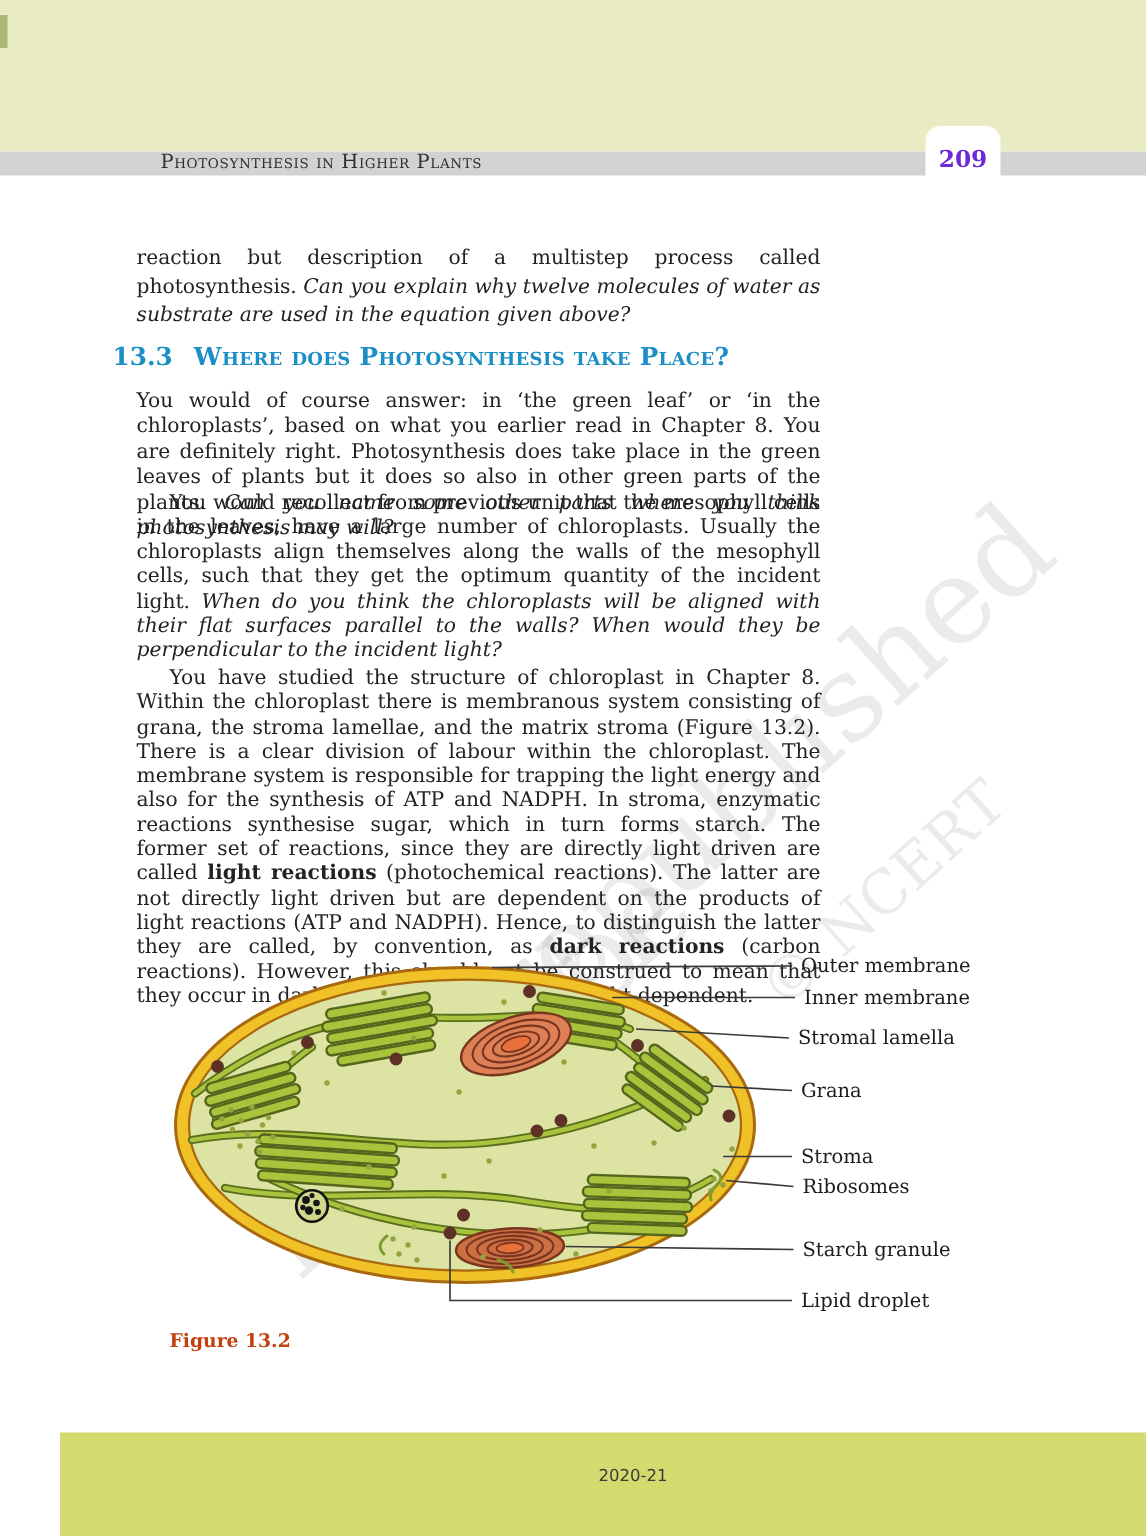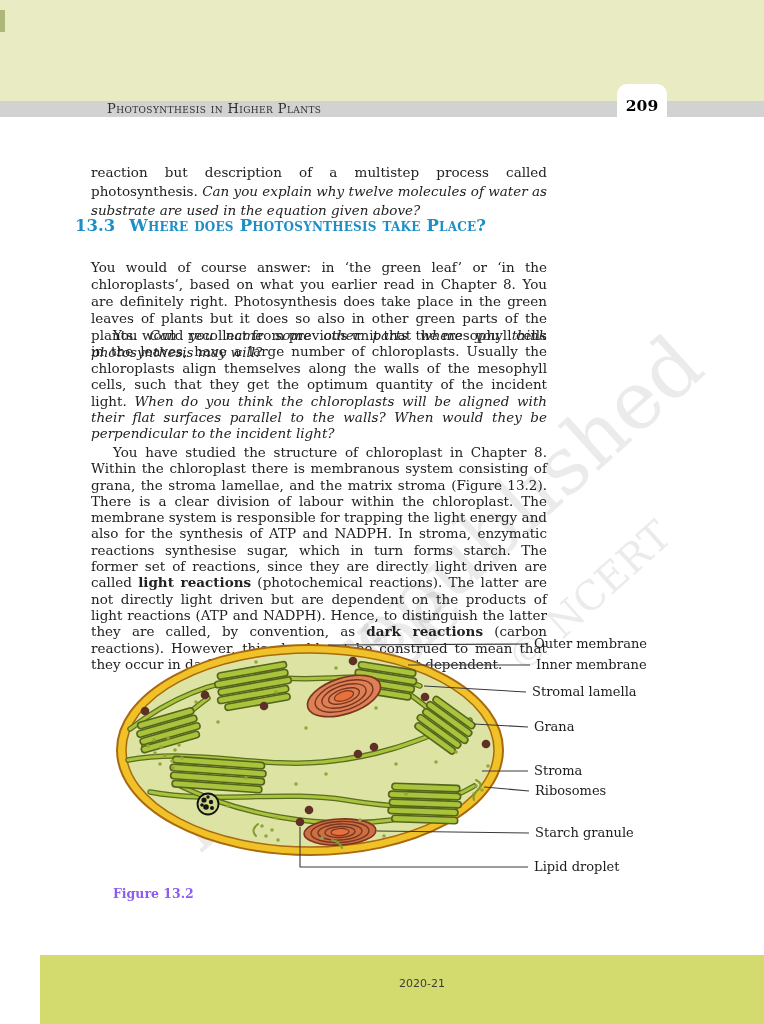--- a/index.html
+++ b/index.html
@@ -13,60 +13,60 @@
   body{font-family:"DejaVu Serif", serif;}
   #page{position:relative;width:764px;height:1024px;background:#ffffff;overflow:hidden;padding-left:38px;}
 
   .band-top{position:absolute;left:0;top:0;width:764px;height:101px;background:var(--band_top);z-index:2;}
   .edge-notch{position:absolute;left:0;top:10px;width:5px;height:22px;background:#7c8c3a;opacity:.55;z-index:3;}
   .strip{position:absolute;left:0;top:101px;width:764px;height:16px;background:var(--strip_gray);z-index:2;}
   .running-head{position:absolute;left:107px;top:100px;height:18px;line-height:18px;
     font-variant:small-caps;font-size:13px;letter-spacing:.4px;color:#2f2f2f;z-index:4;}
   .page-tab{position:absolute;left:617px;top:84px;width:50px;height:46px;background:#ffffff;
     border-radius:10px 10px 0 0;z-index:3;display:flex;justify-content:center;align-items:flex-start;}
-  .page-tab span{margin-top:12px;font-weight:bold;font-size:15.5px;color:#000000;}
+  .page-tab span{margin-top:12px;font-weight:bold;font-size:15.5px;color:#6d28d9;}
 
   .band-bottom{position:absolute;left:0;top:955px;width:764px;height:69px;background:var(--band_bottom);
     z-index:2;display:flex;justify-content:center;align-items:flex-start;margin-left:40px;}
   .band-bottom span{margin-top:22px;font-family:"DejaVu Sans",sans-serif;font-size:11px;color:#3c3c3c;}
 
   .wm{position:absolute;z-index:1;color:#444;opacity:.10;white-space:nowrap;
     font-family:"DejaVu Serif",serif;transform-origin:0 0;}
   #wm1{left:150px;top:800px;font-size:80px;transform:rotate(-42deg);}
   #wm2{left:300px;top:640px;font-size:80px;transform:rotate(-42deg);}
   #wm3{left:498px;top:648px;font-size:40px;transform:rotate(-42deg);}
 
   .body-para{position:absolute;left:75px;width:456px;margin:16px;z-index:2;
     font-size:13.5px;line-height:16.6px;color:var(--text_dark);text-align:justify;}
   .body-para i{font-style:italic;}
   .body-para b{font-weight:bold;}
   #para1{top:147px;line-height:19px;}
   #para2{top:243px;line-height:17px;}
   #para3{top:311px;text-indent:22px;line-height:16.4px;}
   #para4{top:428px;text-indent:22px;line-height:16.3px;}
 
-  .section-heading{position:absolute;left:75px;top:216px;width:470px;z-index:2;
+  .section-heading{position:absolute;left:75px;top:228px;width:470px;z-index:2;
     color:var(--accent_heading);font-weight:bold;font-size:16.5px;}
   .section-heading .num{margin-right:14px;}
   .section-heading .sc{font-variant:small-caps;letter-spacing:.2px;}
 
   #figsvg{position:absolute;left:78px;top:634px;z-index:2;}
   .gbar{fill:var(--grana_green);stroke:var(--grana_outline);stroke-width:1.6;}
   .lam-d{fill:none;stroke:#5a6e1e;stroke-width:5.5;stroke-linecap:round;}
   .lam-l{fill:none;stroke:var(--grana_green);stroke-width:3;stroke-linecap:round;}
   .leader{stroke:#3a3a3a;stroke-width:1.1;fill:none;}
   .fig-label{font-family:"DejaVu Serif",serif;font-size:13px;fill:#1c1c1c;}
   .ribo{fill:#94a53e;}
   .bdot{fill:var(--droplet_brown);}
   .ring{fill:none;stroke:var(--starch_ring);stroke-width:1.4;}
   .squig{fill:none;stroke:#7f9c2e;stroke-width:2;stroke-linecap:round;}
 
   .caption{position:absolute;left:113px;top:885px;width:516px;z-index:2;padding-left:88px;box-sizing:border-box;
     font-size:12.5px;line-height:17px;color:var(--caption_gray);text-align:justify;}
-  .caption .cap-label{position:absolute;left:0;top:0;font-weight:bold;color:#8b5cf6;}
+  .caption .cap-label{position:absolute;left:0;top:0;font-weight:bold;color:#c2410c;}
 </style>
 </head>
 <body>
 
 <div id="page">
 
   <div class="band-top"></div>
   <div class="edge-notch"></div>
   <div class="strip"></div>
   <div class="running-head">Photosynthesis in Higher Plants</div>

